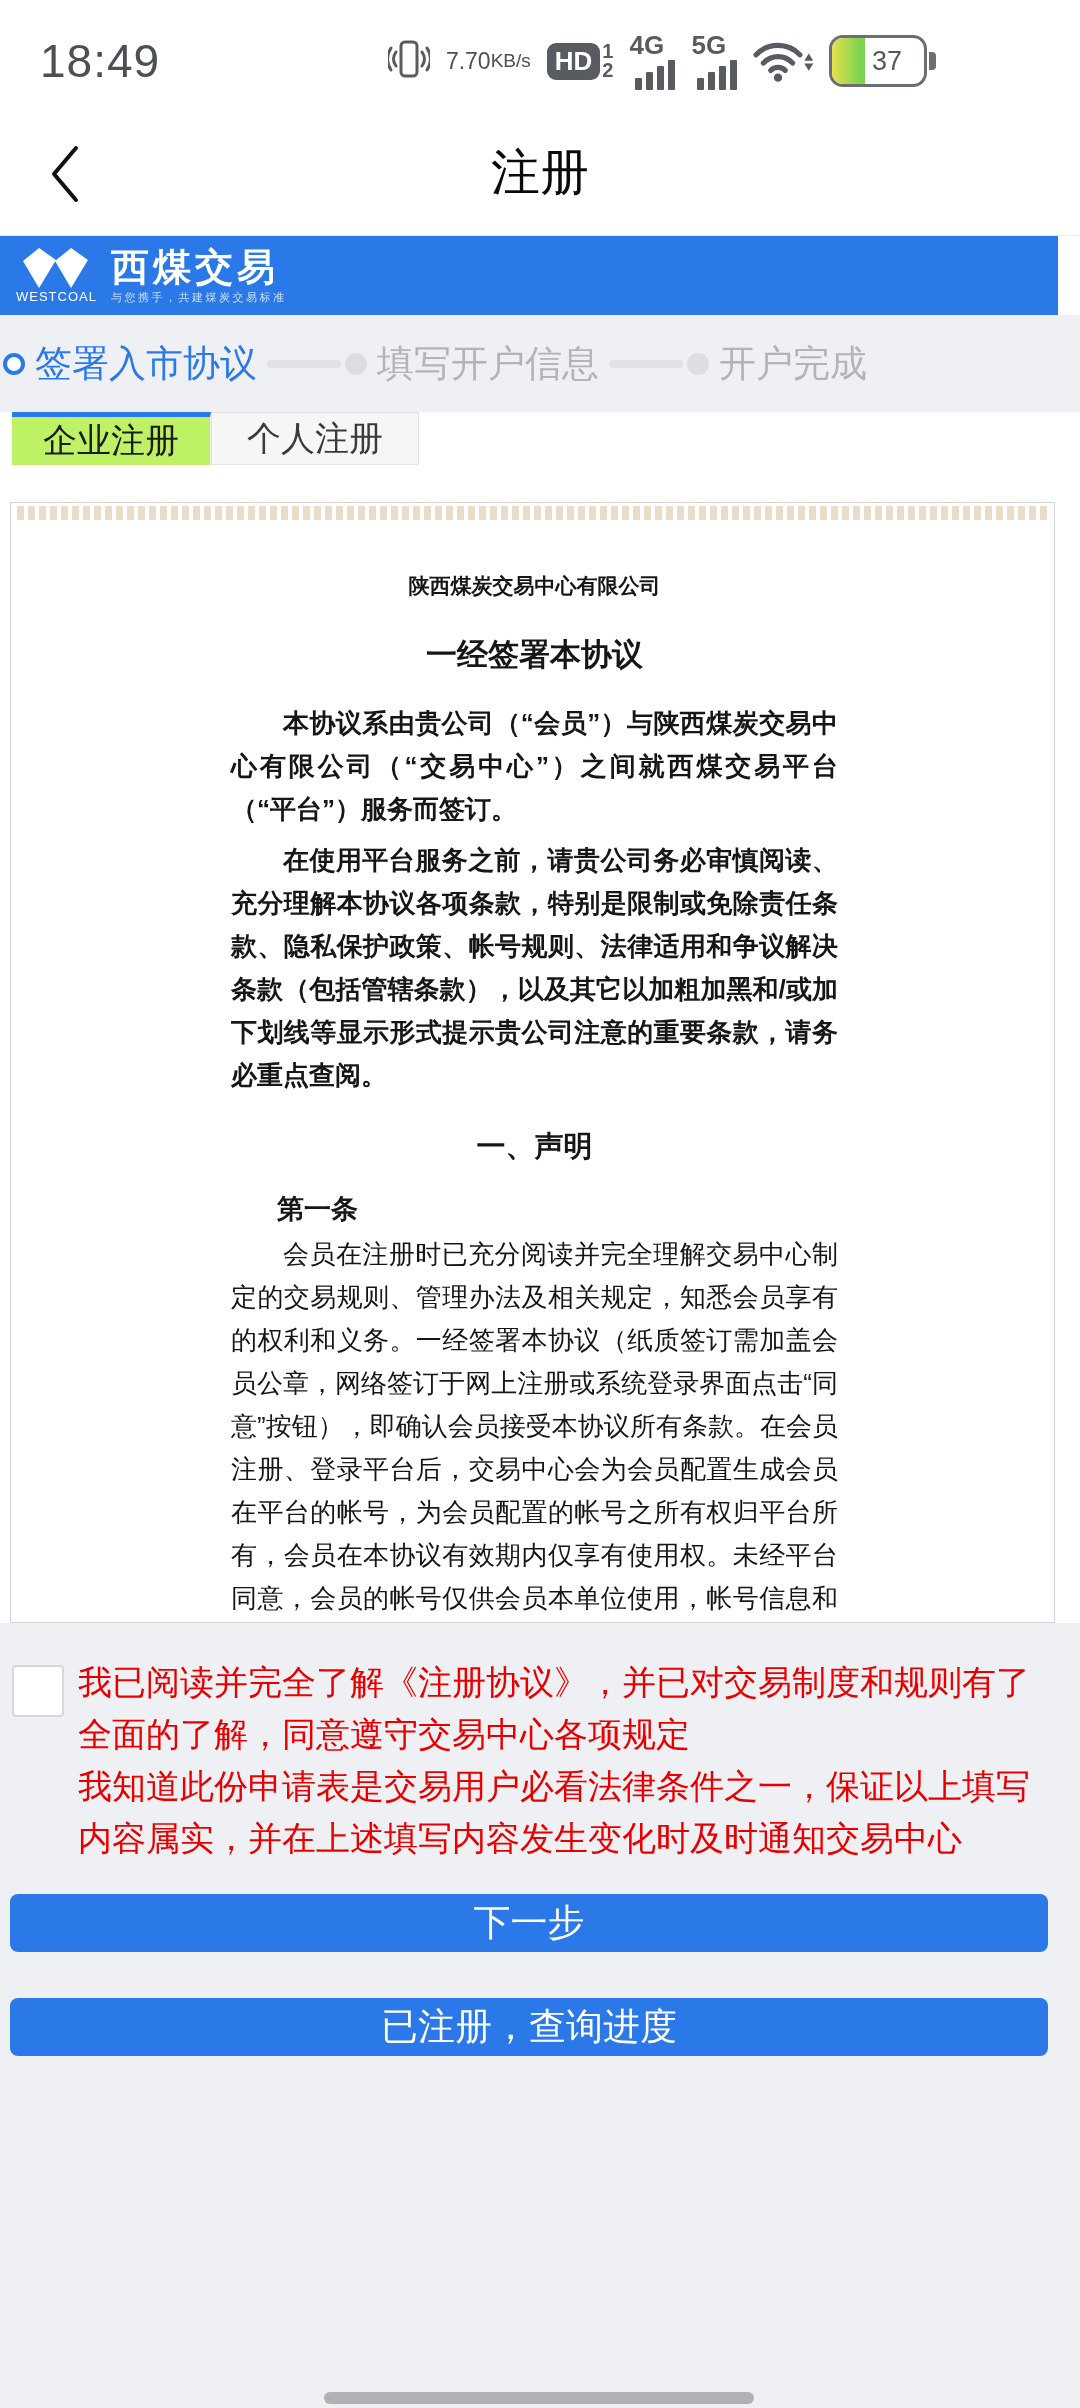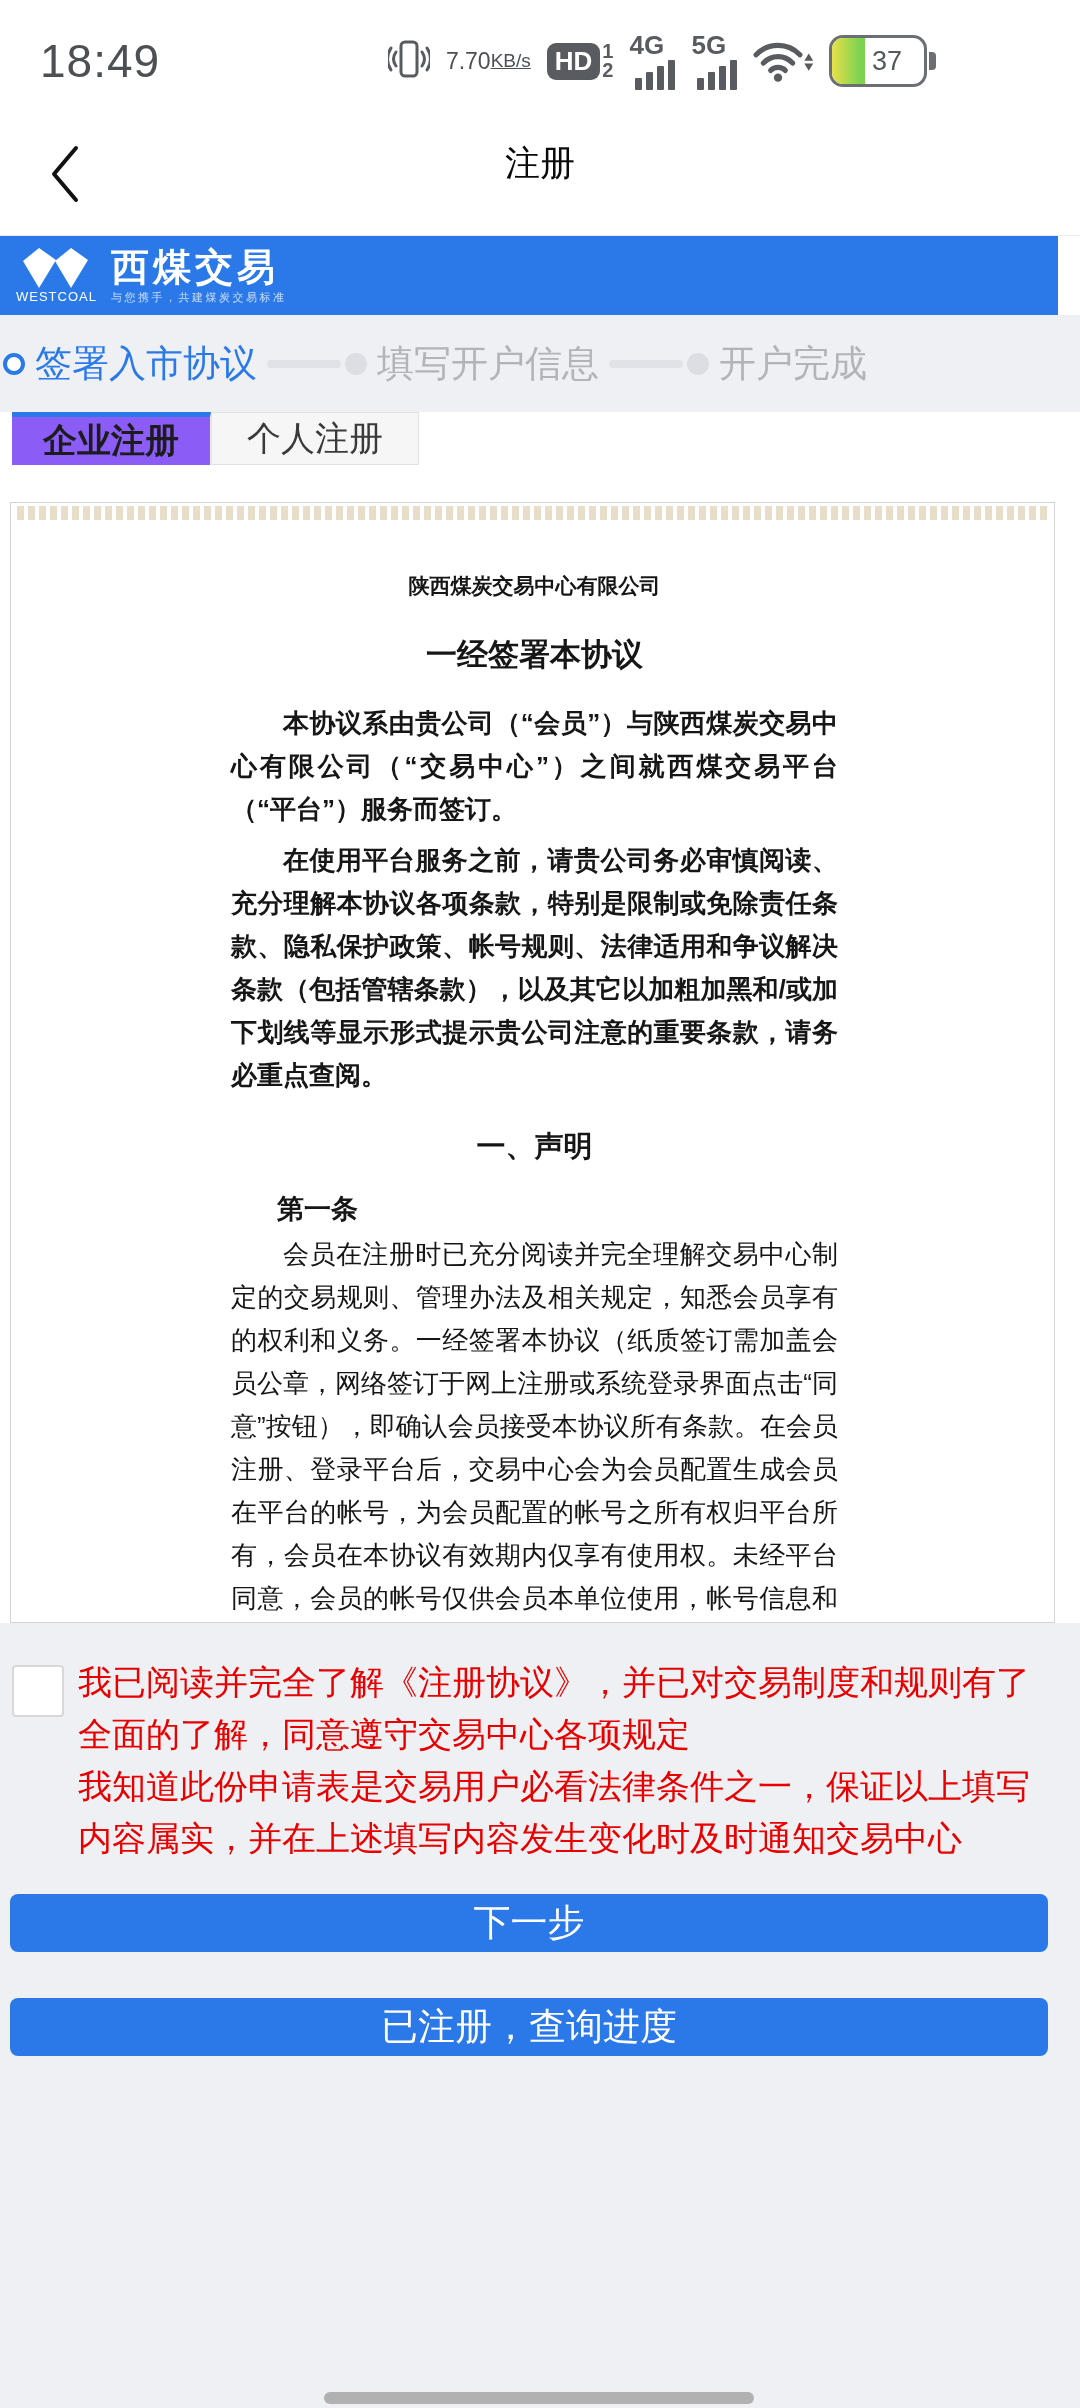--- a/index.html
+++ b/index.html
@@ -9,21 +9,21 @@
     -webkit-font-smoothing:antialiased;
   }
   
   .status-bar{position:absolute;top:0;left:0;width:964px;height:112px;
     display:flex;align-items:center;justify-content:space-between;
     padding:10px 28px 0 40px;box-sizing:border-box;color:#4c5054;}
   .sb-time{font-size:46px;color:#4c5054;letter-spacing:1px;}
   .sb-right{display:flex;align-items:center;gap:16px;}
   .sb-speed{display:flex;flex-direction:row;align-items:center;line-height:22px;}
   .sb-speed .v{font-size:23px;color:#4c5054;}
-  .sb-speed .u{font-size:19px;color:#4c5054;text-decoration:underline;}
+  .sb-speed .u{font-size:19px;color:#4c5054;}
   .hd-wrap{display:flex;align-items:center;}
   .hd-badge{background:#585c60;color:#fff;font-weight:bold;font-size:26px;
     border-radius:9px;padding:3px 8px;}
   .hd-sims{display:flex;flex-direction:column;line-height:19px;margin-left:2px;}
   .hd-sims span{font-size:20px;font-weight:bold;color:#585c60;}
   .net{display:flex;flex-direction:column;align-items:flex-start;line-height:1;}
   .net .g{font-size:26px;font-weight:bold;color:#585c60;margin-bottom:2px;}
   .bars{display:flex;align-items:flex-end;gap:4px;margin-left:6px;}
   .bars i{display:block;width:7px;background:#585c60;border-radius:1px;}
   .wifi-wrap{display:flex;align-items:center;gap:2px;}
@@ -34,21 +34,21 @@
     background:#fff;position:relative;overflow:hidden;display:flex;align-items:center;}
   .bat-fill{position:absolute;left:0;top:0;bottom:0;width:36%;
     background:linear-gradient(90deg,#e8e04a,#7cd34f 85%);}
   .bat-num{position:relative;margin-left:40px;font-size:27px;color:#55595d;}
   .bat-nub{width:7px;height:18px;background:#6b6f73;border-radius:0 4px 4px 0;margin-left:2px;}
   
   .header{position:absolute;top:112px;left:0;width:1080px;height:123px;
     background:#fff;border-bottom:1px solid #ececec;}
   .back-btn{position:absolute;left:46px;top:30px;width:40px;height:64px;}
   .page-title{position:absolute;left:0;right:0;top:28px;text-align:center;
-    font-size:35px;color:#0a0a0a;font-family:Liberation Serif, serif;}
+    font-size:49px;color:#0a0a0a;font-family:Liberation Serif, serif;}
   
   .banner{position:absolute;top:236px;left:0;width:1058px;height:79px;
     background:#2b79e9;display:flex;align-items:center;padding-left:16px;box-sizing:border-box;}
   .logo-mark{display:flex;flex-direction:column;align-items:center;margin-right:14px;}
   .logo-en{color:#fff;font-size:13px;letter-spacing:1px;margin-top:1px;}
   .brand-col{display:flex;flex-direction:column;}
   .brand-cn{color:#fff;font-size:38px;font-weight:bold;letter-spacing:4px;line-height:40px;}
   .brand-tag{color:rgba(255,255,255,0.75);font-size:11px;letter-spacing:2.5px;margin-top:3px;}
   
   .steps{position:absolute;top:315px;left:0;width:1080px;height:97px;
@@ -58,22 +58,22 @@
   .dot.active{background:#fff;border:4px solid #2b79e9;}
   .dot.idle{background:#dcdee3;}
   .step-label{font-size:37px;margin-left:10px;}
   .step-label.active{color:#2b79e9;}
   .step-label.idle{color:#b2b4b9;}
   .connector{width:74px;height:8px;background:#e0e2e7;border-radius:4px;margin:0 4px 0 10px;}
   
   .tabs{position:absolute;top:412px;left:0;width:1080px;height:53px;display:flex;
     padding-left:12px;box-sizing:border-box;background:#fff;}
   .tab{display:flex;align-items:center;justify-content:center;font-size:34px;box-sizing:border-box;}
-  .tab.active{width:199px;background:#8b5cf6;border-top:5px solid #2b79e9;
-    border-right:1px solid #ececec;color:#1c1c1c;font-weight:bold;}
+  .tab.active{width:199px;background:#bef264;border-top:5px solid #2b79e9;
+    border-right:1px solid #ececec;color:#1c1c1c;}
   .tab.idle{width:208px;background:#f6f6f6;border:1px solid #e2e2e2;color:#3a3a3a;}
   
   .doc-card{position:absolute;top:502px;left:10px;width:1045px;height:1121px;
     background:#fff;border:1px solid #d4d4d4;box-sizing:border-box;overflow:hidden;}
   .doc-noise{height:14px;margin:3px 6px 0 6px;
     background:repeating-linear-gradient(90deg,rgba(208,188,146,0.5) 0 7px,rgba(255,255,255,0) 7px 11px);}
   .doc-inner{padding:26px 208px 0 212px;color:#161616;}
   .doc-company{font-size:21px;font-weight:bold;text-align:center;margin-top:26px;}
   .doc-title{font-size:31px;font-weight:bold;text-align:center;margin-top:34px;}
   .doc-p{font-size:26px;line-height:43px;text-align:justify;text-indent:2em;margin:8px;}

